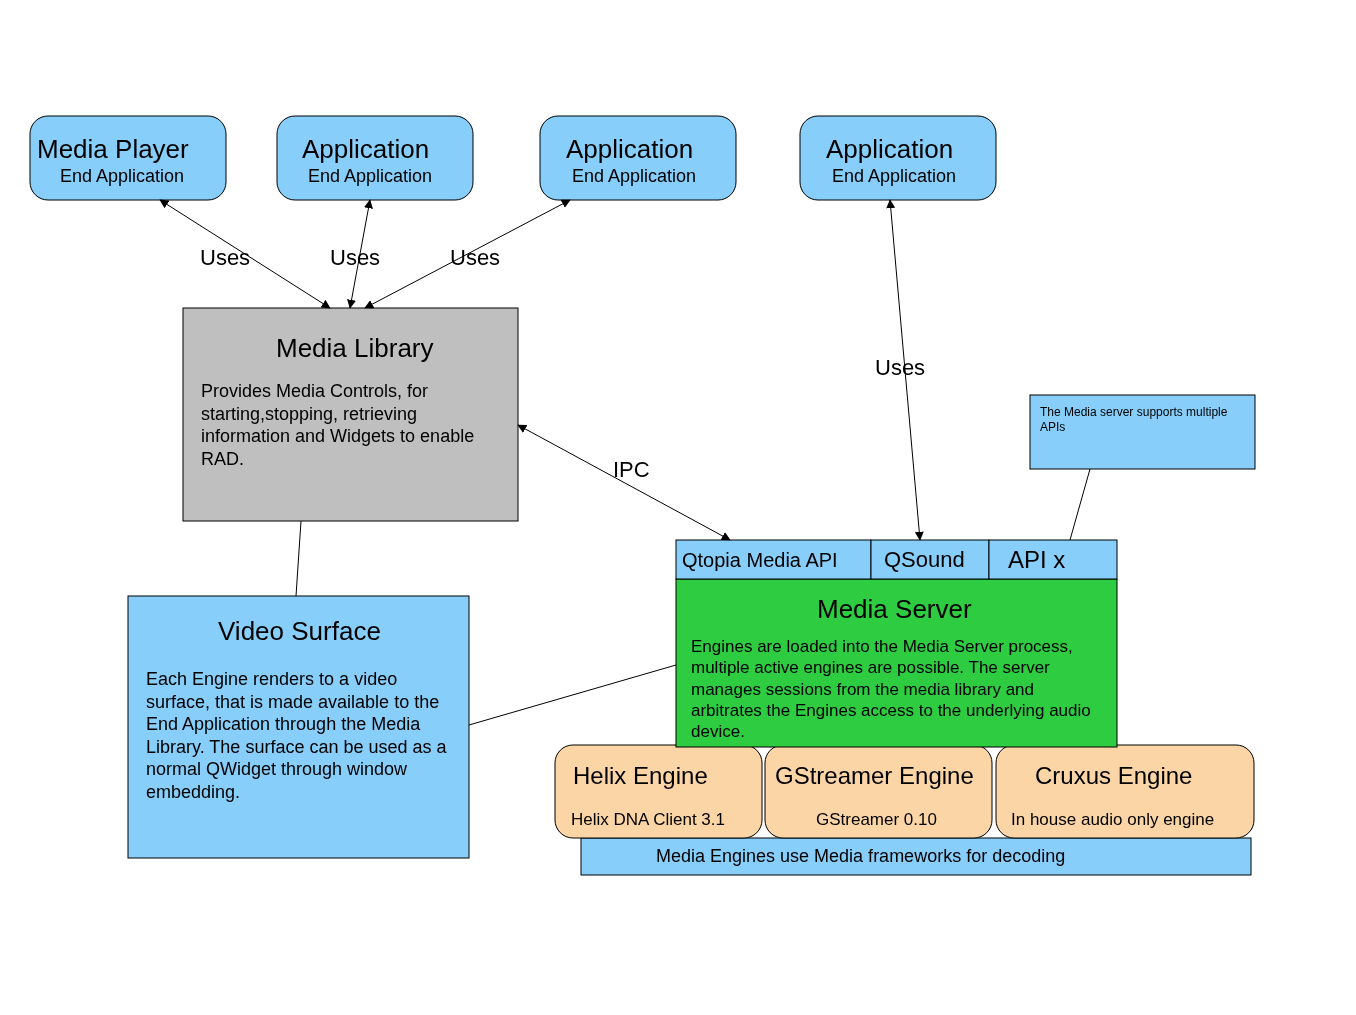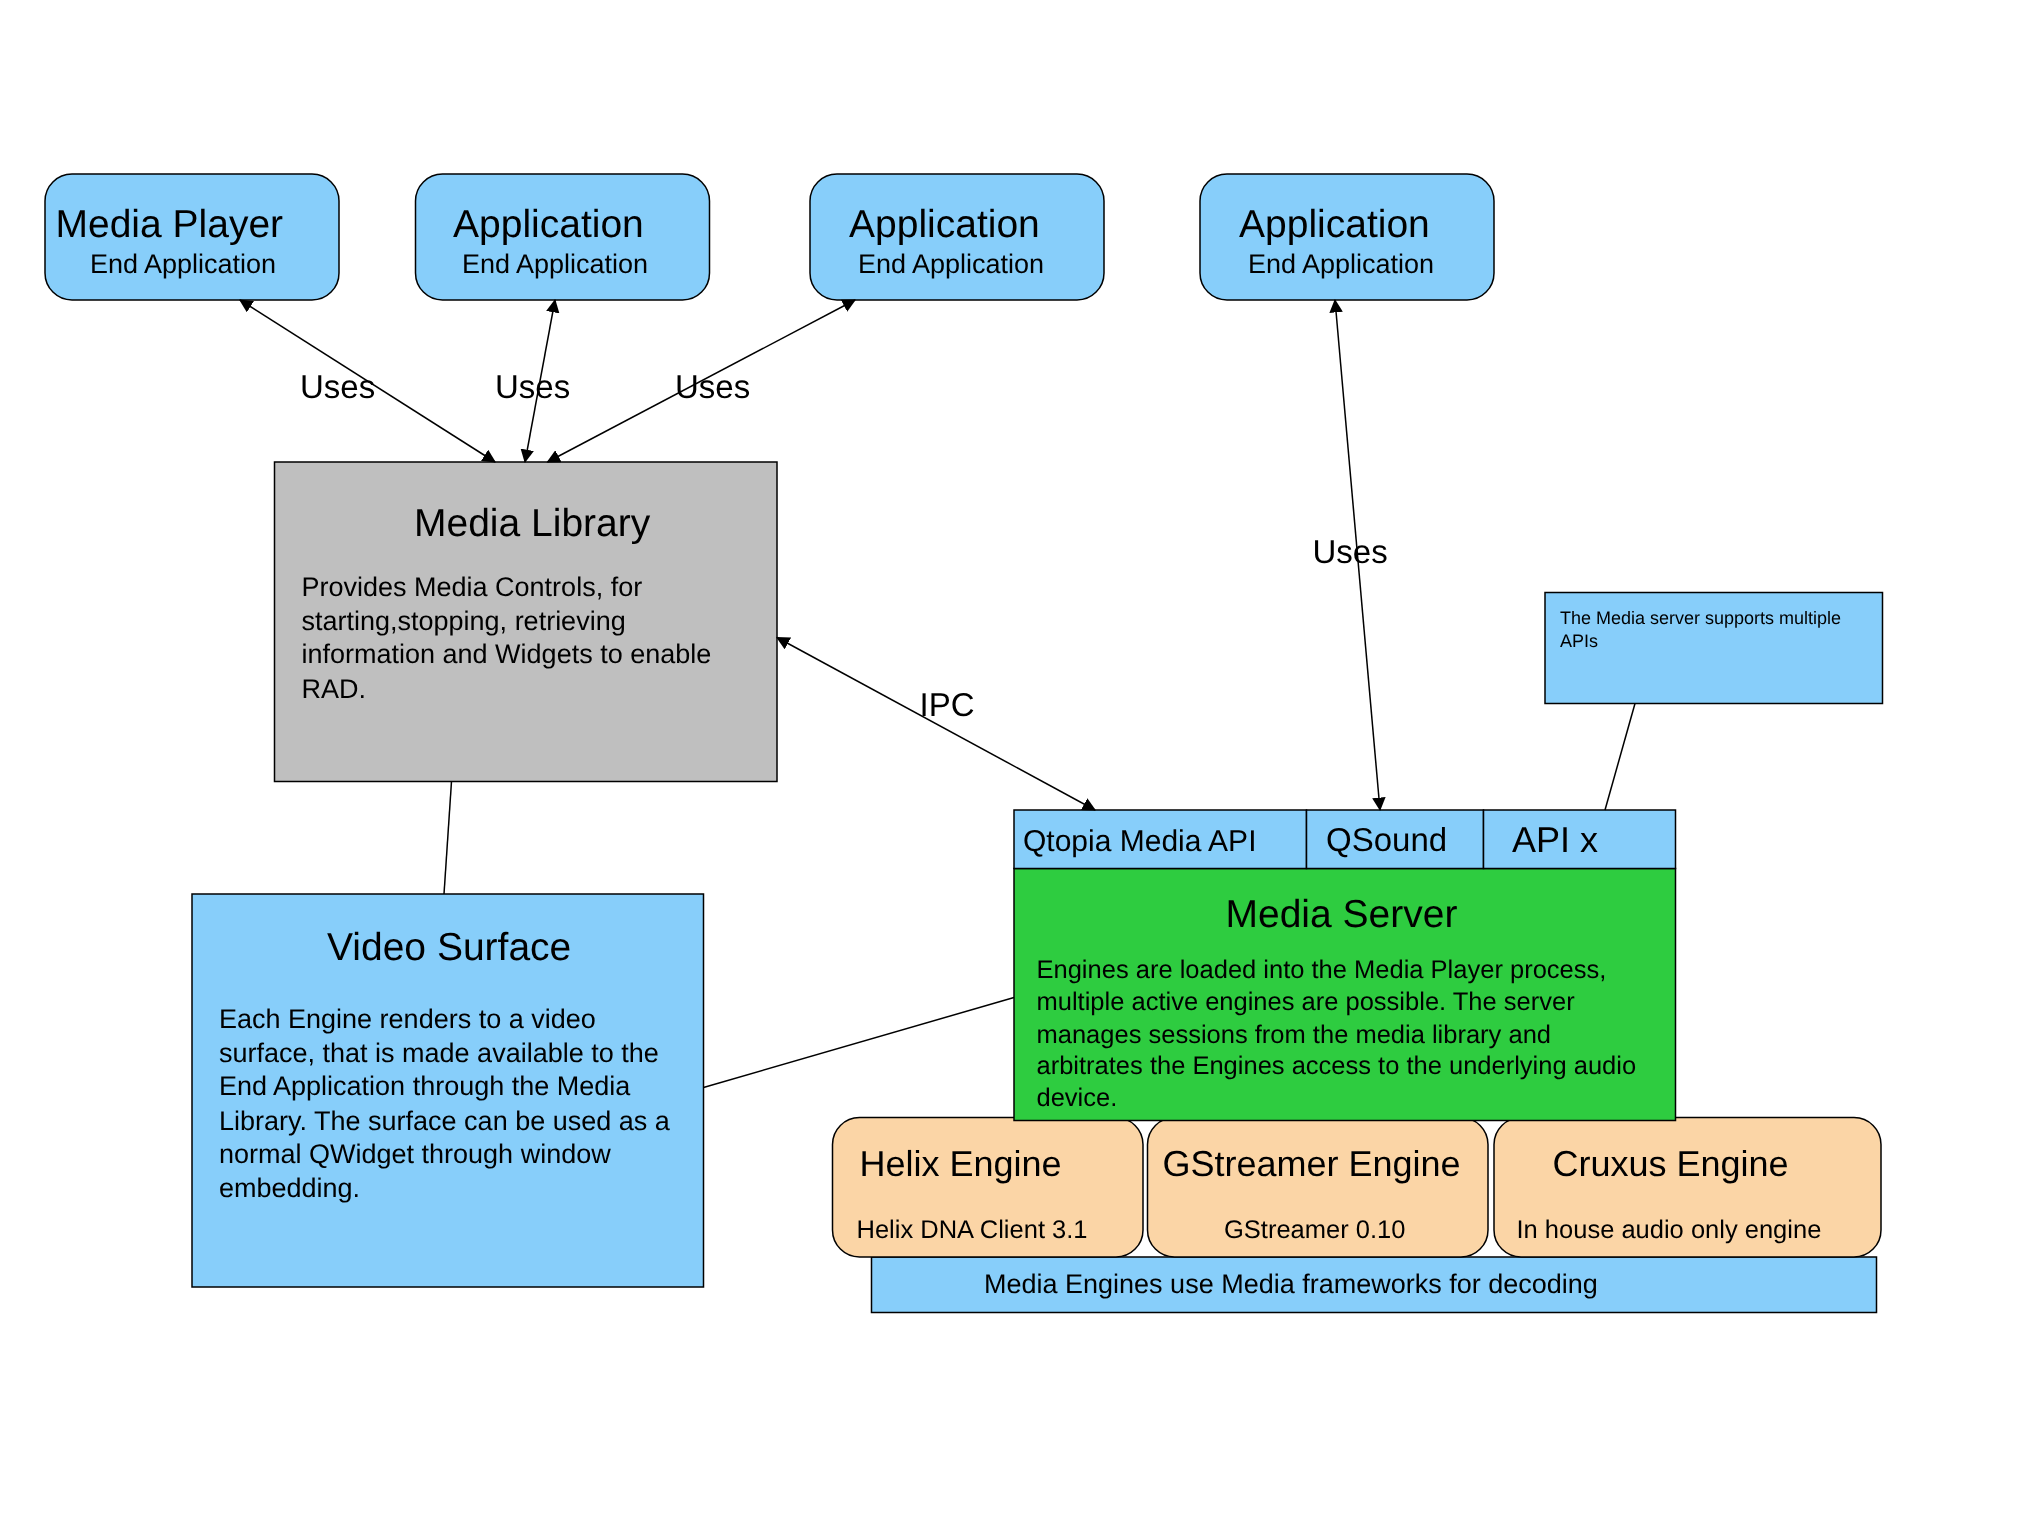--- a/index.html
+++ b/index.html
@@ -83,21 +83,21 @@
 <g>
   <rect class="box orange" x="996" y="745" rx="18" ry="18" width="258" height="93"></rect>
   <text class="title" x="1035" y="784" style="font-size:24px">Cruxus Engine</text>
   <text class="sub" x="1011" y="825" style="font-size:17px">In house audio only engine</text>
 </g>
 
 <g>
   <rect class="box green" x="676" y="579" width="441" height="168"></rect>
   <text class="title" x="817" y="618">Media Server</text>
   <foreignObject x="691" y="636" width="412" height="110">
-    <div xmlns="http://www.w3.org/1999/xhtml" style="font-size:17px;line-height:1.25">Engines are loaded into the Media Player process, multiple active engines are possible. The server manages sessions from the media library and arbitrates the Engines access to the underlying audio device.</div>
+    <div xmlns="http://www.w3.org/1999/xhtml" style="font-size:17px;line-height:1.25">Engines are loaded into the Media Server process, multiple active engines are possible. The server manages sessions from the media library and arbitrates the Engines access to the underlying audio device.</div>
   </foreignObject>
 </g>
 
 <g>
   <rect class="box blue" x="676" y="540" width="195" height="39"></rect>
   <text x="682" y="567" style="font-size:20px">Qtopia Media API</text>
 </g>
 <g>
   <rect class="box blue" x="871" y="540" width="118" height="39"></rect>
   <text x="884" y="567" style="font-size:22px">QSound</text>

